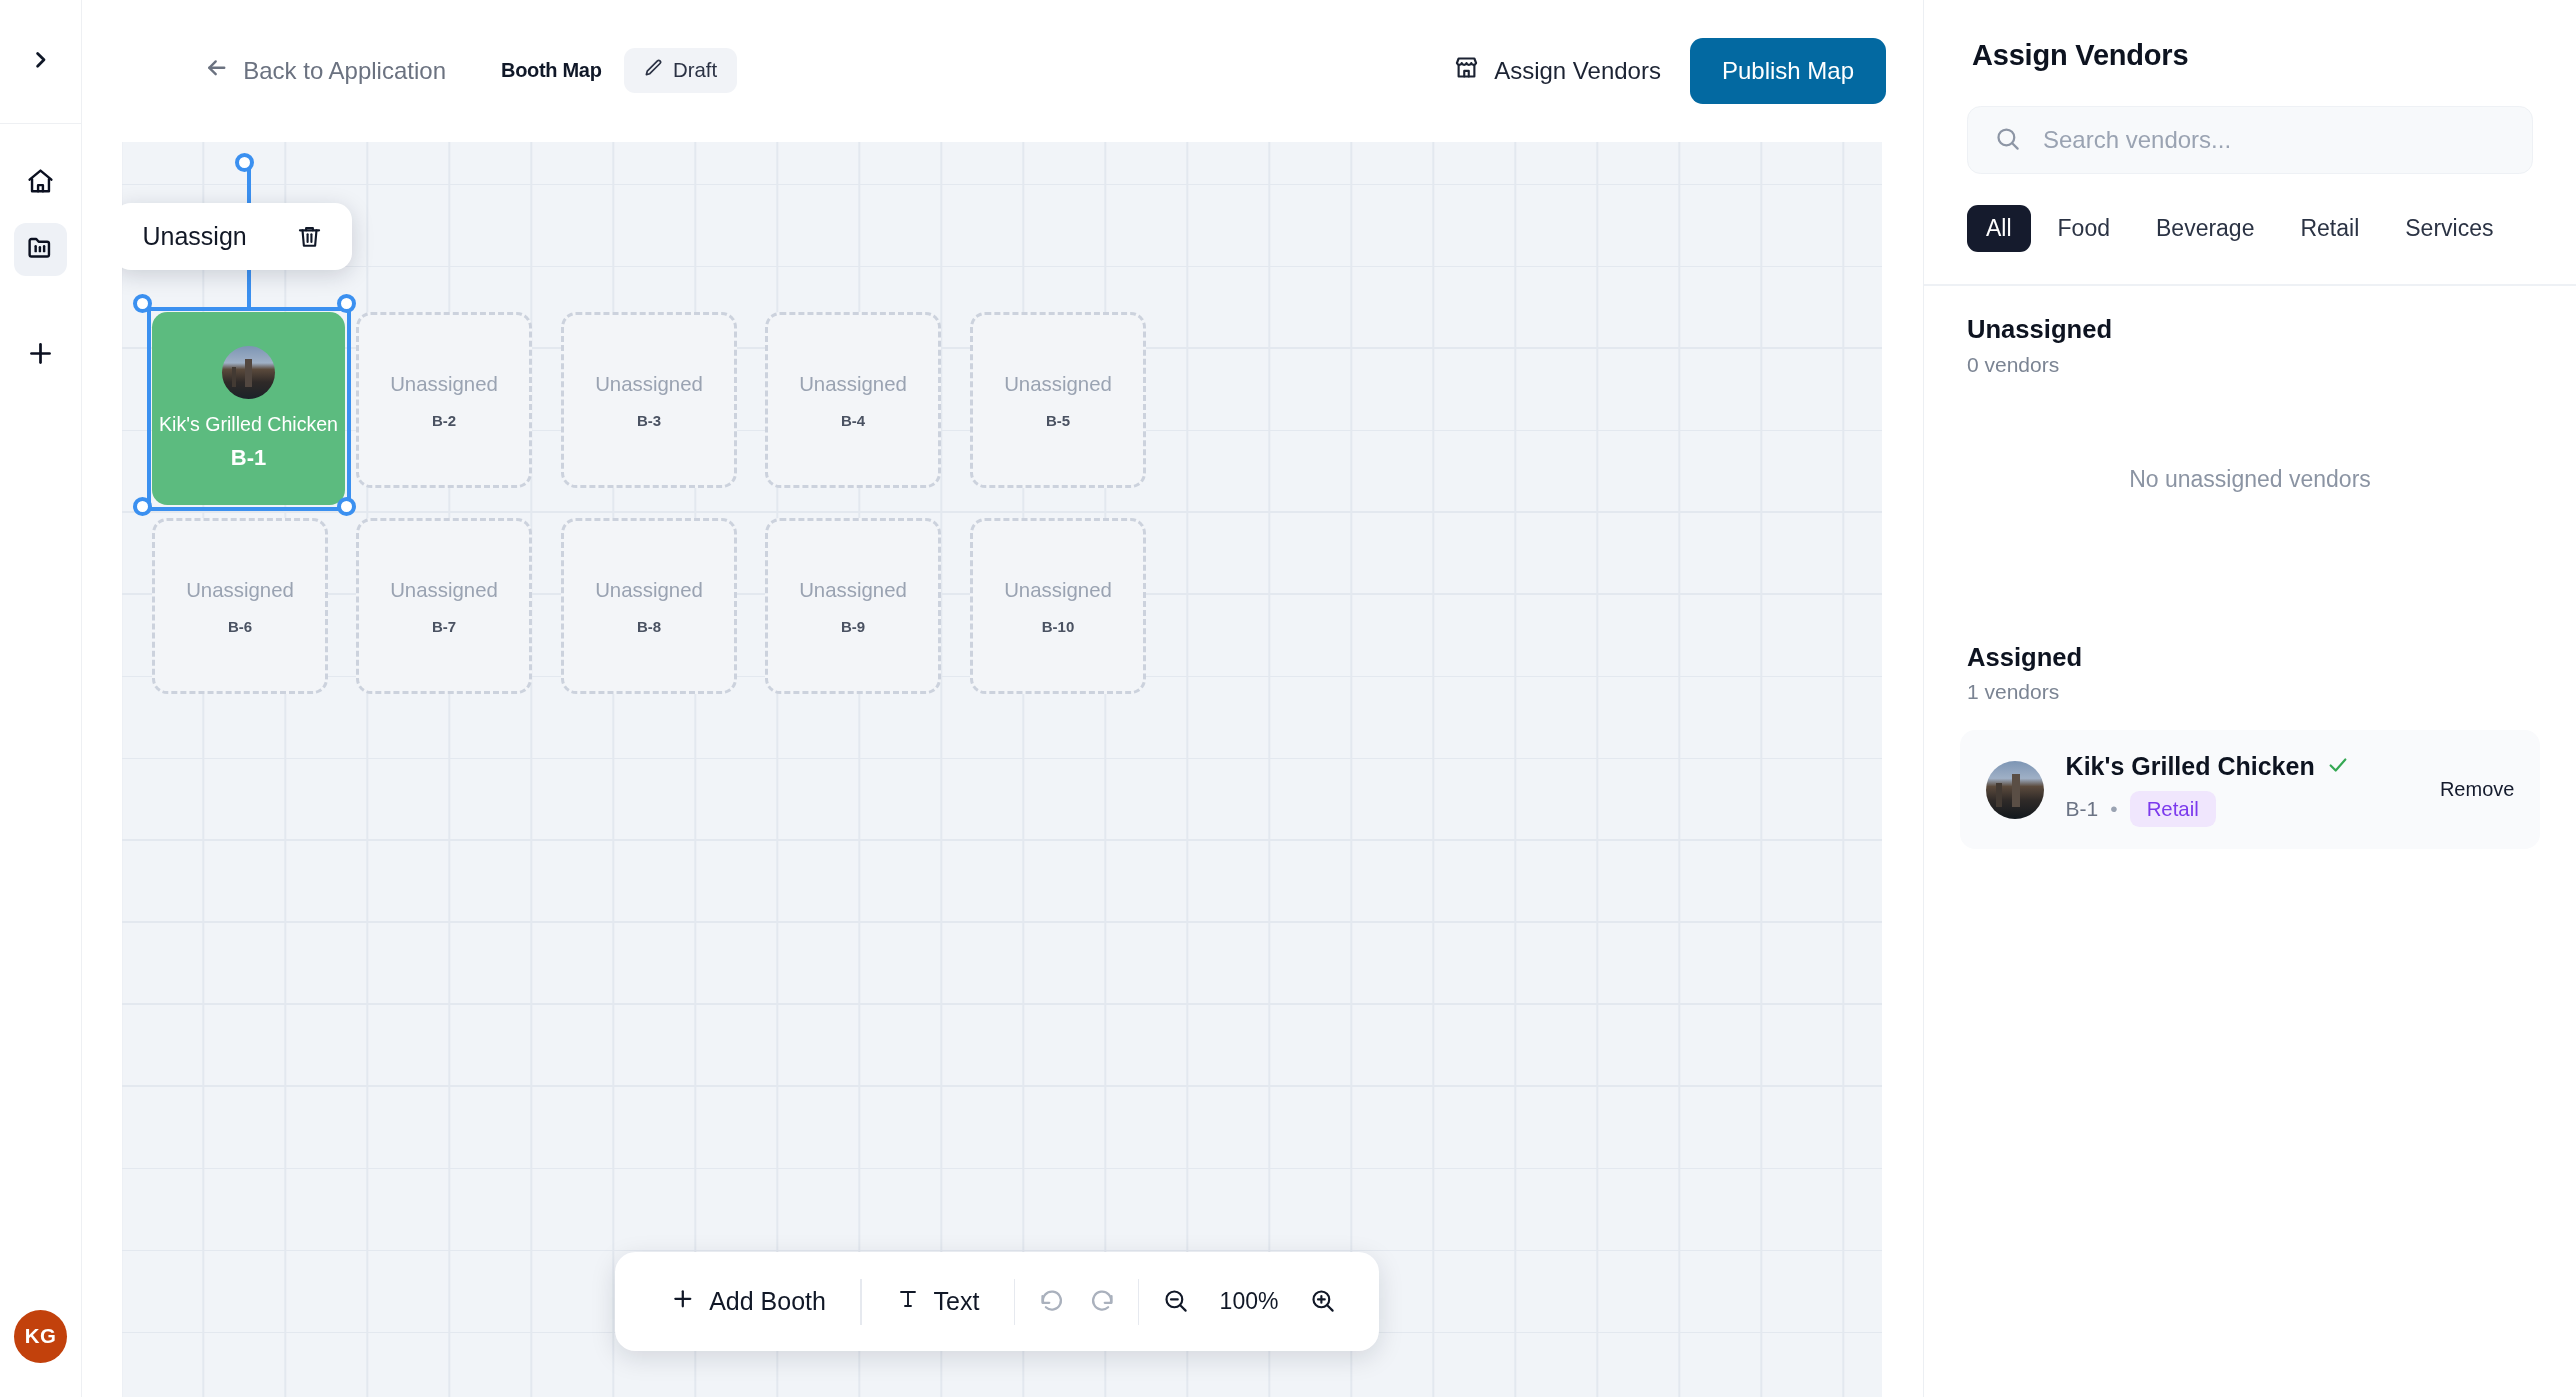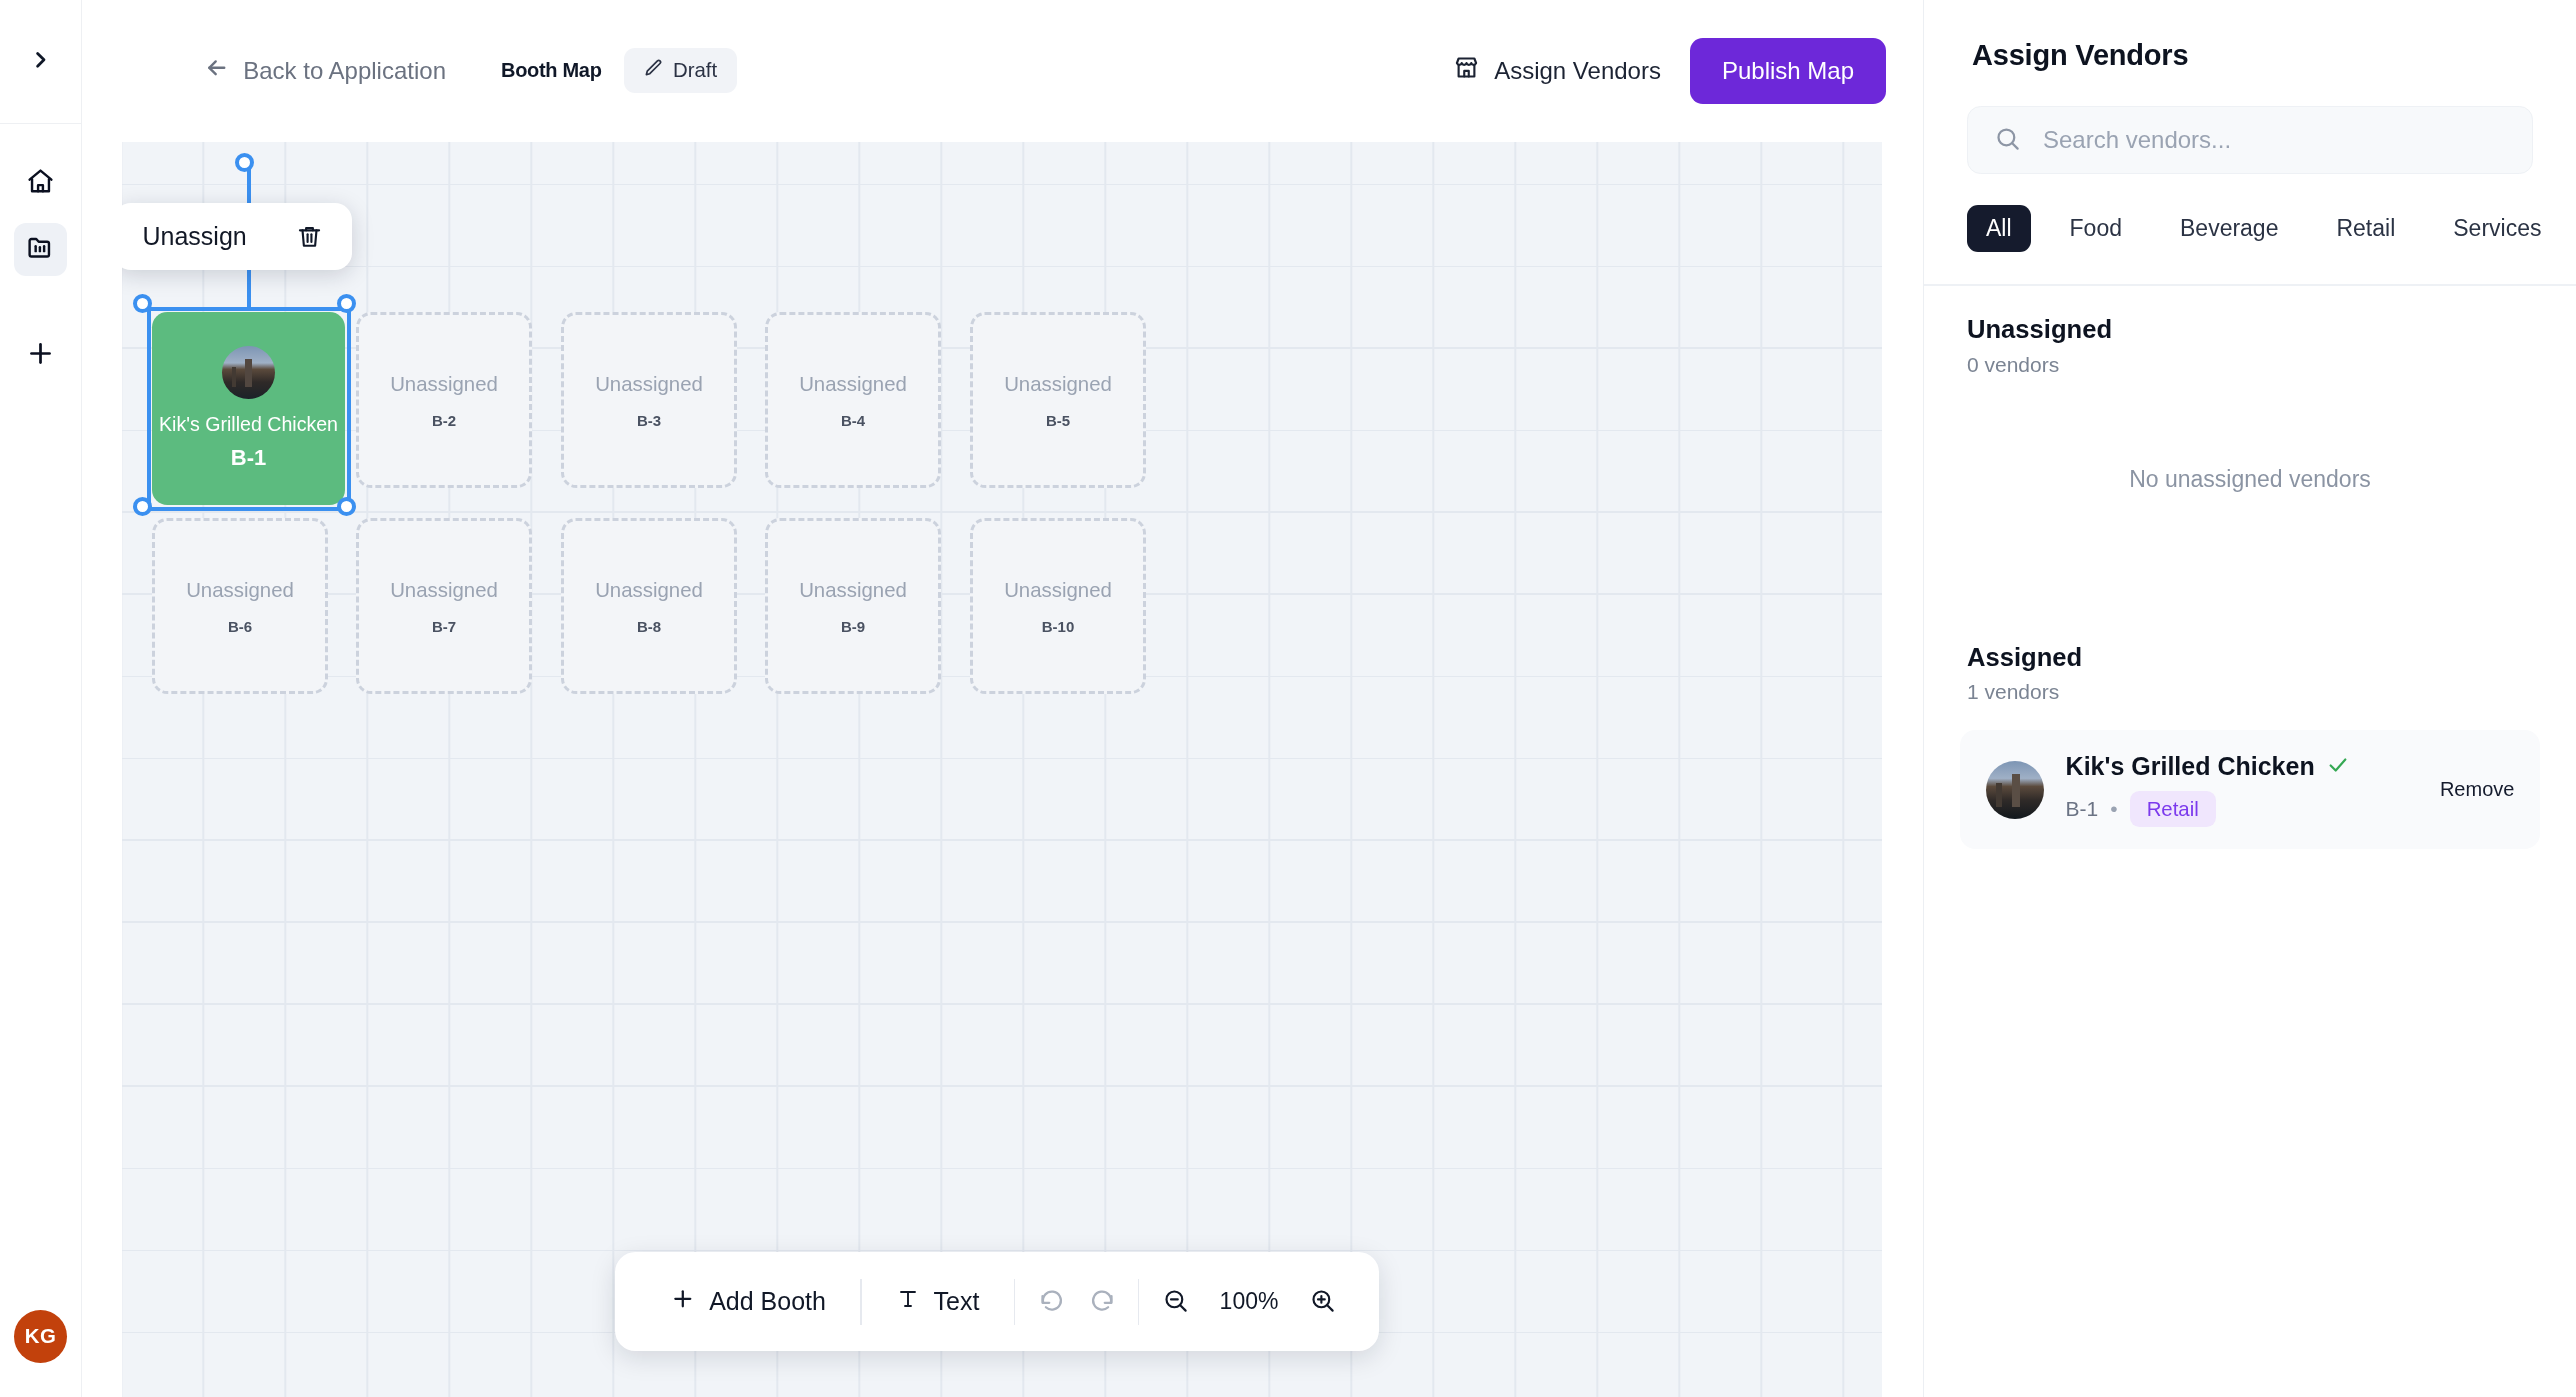--- a/index.html
+++ b/index.html
@@ -56,21 +56,21 @@
     padding: 9.4px 19.6px; font-size: 20.4px; cursor: pointer;
   }
   .header-right {
     margin-left: auto; display: flex; align-items: center; gap: 29px;
   }
   .assign-btn {
     display: flex; align-items: center; gap: 14.5px; cursor: pointer;
     font-size: 24px; color: #1c2333;
   }
   .publish-btn {
-    background: #6d28d9; color: #fff; border: none; border-radius: 12.8px;
+    background: #0369a1; color: #fff; border: none; border-radius: 12.8px;
     padding: 19px 32px; font-size: 24px; font-weight: 500; cursor: pointer;
     font-family: "Liberation Sans", sans-serif;
   }
 
   
   .canvas {
     position: absolute; left: 122px; top: 142px; width: 1760px; height: 1255px;
     background-color: #f1f4f8;
     background-image:
       linear-gradient(to right, #e3e8ef 1.7px, transparent 1.7px),
@@ -158,21 +158,21 @@
   }
   .panel-title { font-size: 29px; font-weight: 700; color: #0d1320; padding: 39px 48px 0 48px; letter-spacing: -0.2px; }
   .search-wrap { margin: 34px 43px 0 43px; position: relative; }
   .search-box {
     width: 100%; height: 68px; background: #f7f9fb; border: 1.7px solid #eef1f5;
     border-radius: 13.6px; padding-left: 75px; font-size: 24px; color: #4a5262;
     font-family: "Liberation Sans", sans-serif; outline: none;
   }
   .search-box::placeholder { color: #9aa3b2; }
   .search-icon { position: absolute; left: 27px; top: 19px; }
-  .chips { display: flex; align-items: center; gap: 20px; padding: 31px 43px 32px 43px; }
+  .chips { display: flex; align-items: center; gap: 8px; padding: 31px 43px 32px 43px; }
   .chip {
     font-size: 23px; color: #2b3344; padding: 10.2px 19px; border-radius: 11px; cursor: pointer;
   }
   .chip.active { background: #151b2d; color: #ffffff; }
   .panel-divider { height: 1.7px; background: #eef1f5; }
   .section-head { padding: 29px 43px 0 43px; }
   .section-title { font-size: 25.6px; font-weight: 700; color: #0d1320; }
   .section-count { font-size: 21px; color: #7b8493; margin-top: 8.5px; }
   .empty-note {
     text-align: center; color: #8b94a3; font-size: 23px; padding: 89px 0 0 0;

